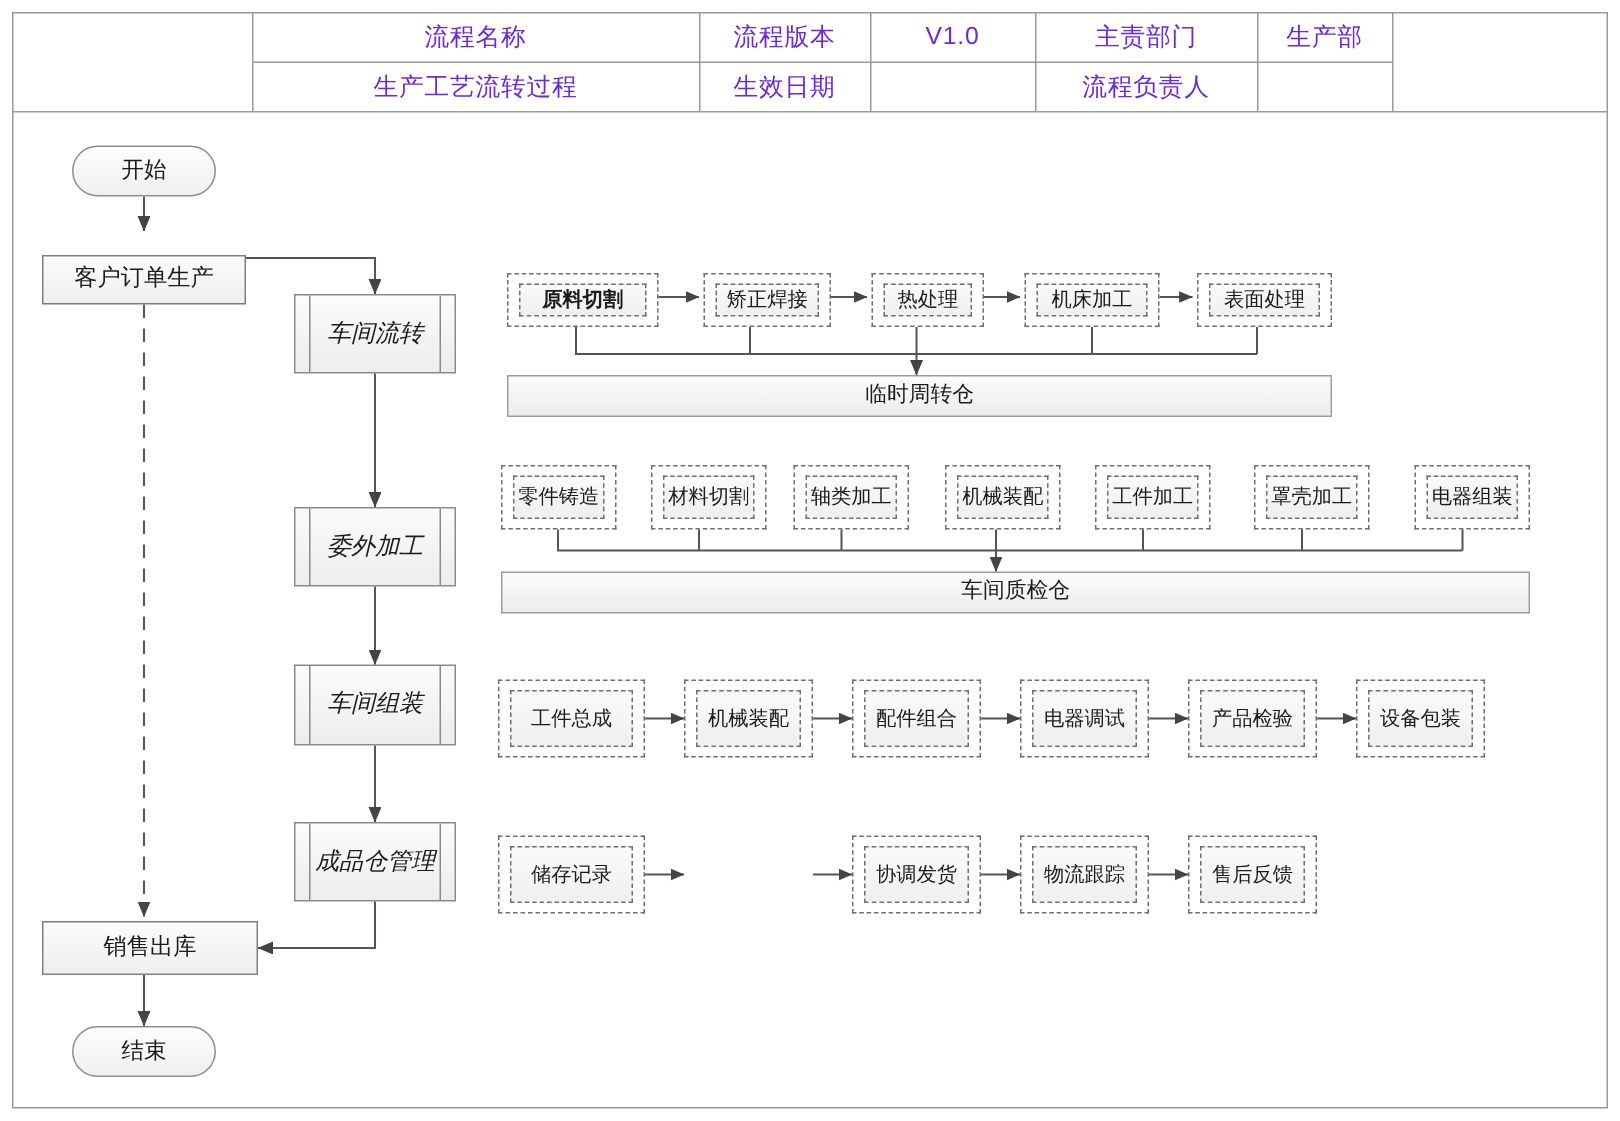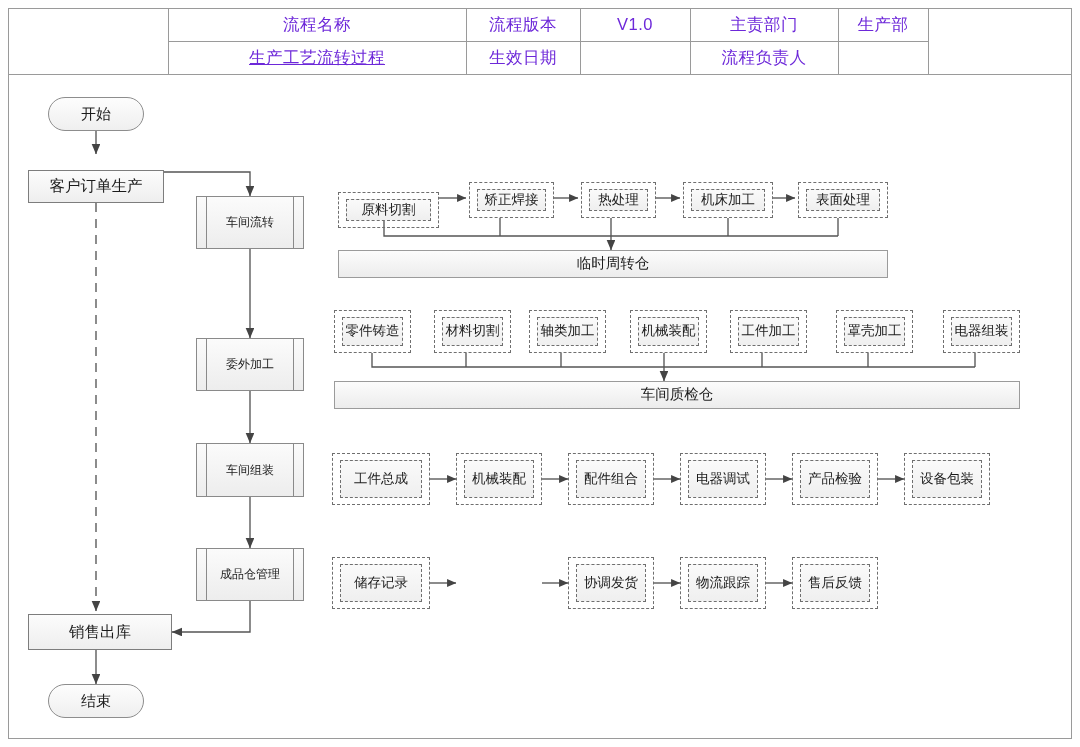--- a/index.html
+++ b/index.html
@@ -48,21 +48,22 @@
   
   .proc{
     border:1.3px solid #7d7d7d;
     background:linear-gradient(180deg,#fcfcfc 0%,#eeeeee 100%);
     font-size:15.5px;
   }
   
   .pdef{
     border:1.3px solid #8a8a8a;
     background:linear-gradient(180deg,#fbfbfb 0%,#ededed 100%);
-    font-size:12px;
+    font-size:16px;
+    font-style:italic;
   }
   .pdef::before,.pdef::after{
     content:"";position:absolute;top:0;bottom:0;width:1.2px;background:#8a8a8a;
   }
   .pdef::before{left:9px;}
   .pdef::after{right:9px;}
 
   
   .bar{
     border:1.3px solid #9b9b9b;
@@ -107,21 +108,21 @@
 
     <div class="hcell" style="left:0;top:0;width:160px;height:33px;"></div>
     <div class="hcell" style="left:160px;top:0;width:298px;height:33px;">流程名称</div>
     <div class="hcell" style="left:458px;top:0;width:114px;height:33px;">流程版本</div>
     <div class="hcell" style="left:572px;top:0;width:110px;height:33px;">V1.0</div>
     <div class="hcell" style="left:682px;top:0;width:148px;height:33px;">主责部门</div>
     <div class="hcell" style="left:830px;top:0;width:90px;height:33px;">生产部</div>
     <div class="hcell" style="left:920px;top:0;width:144px;height:33px;"></div>
 
     <div class="hcell" style="left:0;top:33px;width:160px;height:33px;"></div>
-    <div class="hcell" style="left:160px;top:33px;width:298px;height:33px;text-decoration:underline;">生产工艺流转过程</div>
+    <div class="hcell" style="left:160px;top:33px;width:298px;height:33px;">生产工艺流转过程</div>
     <div class="hcell" style="left:458px;top:33px;width:114px;height:33px;">生效日期</div>
     <div class="hcell" style="left:572px;top:33px;width:110px;height:33px;"></div>
     <div class="hcell" style="left:682px;top:33px;width:148px;height:33px;">流程负责人</div>
     <div class="hcell" style="left:830px;top:33px;width:90px;height:33px;"></div>
     <div class="hcell" style="left:920px;top:33px;width:144px;height:33px;"></div>
   </div>
 
   <svg id="lines" viewBox="0 0 1080 747">
     <defs>
       <marker id="ar" markerWidth="9" markerHeight="9" refX="7.4" refY="3.2" orient="auto" markerUnits="strokeWidth">
@@ -185,21 +186,21 @@
 
   <div class="node proc" style="left:28px;top:614px;width:144px;height:36px;">销售出库</div>
 
   <div class="node pill" style="left:48px;top:684px;width:96px;height:34px;">结束</div>
 
   <div class="node pdef" style="left:196px;top:196px;width:108px;height:53px;">车间流转</div>
   <div class="node pdef" style="left:196px;top:338px;width:108px;height:53px;">委外加工</div>
   <div class="node pdef" style="left:196px;top:443px;width:108px;height:54px;">车间组装</div>
   <div class="node pdef" style="left:196px;top:548px;width:108px;height:53px;">成品仓管理</div>
 
-  <div class="node dbox" style="left:338px;top:192px;width:101px;height:36px;">
+  <div class="node dbox" style="left:338px;top:182px;width:101px;height:36px;font-weight:bold;">
     <span class="inner">原料切割</span>
     </div>
   <div class="node dbox" style="left:469px;top:182px;width:85px;height:36px;">
     <span class="inner">矫正焊接</span>
     </div>
   <div class="node dbox" style="left:581px;top:182px;width:75px;height:36px;">
     <span class="inner">热处理</span>
     </div>
   <div class="node dbox" style="left:683px;top:182px;width:90px;height:36px;">
     <span class="inner">机床加工</span>

